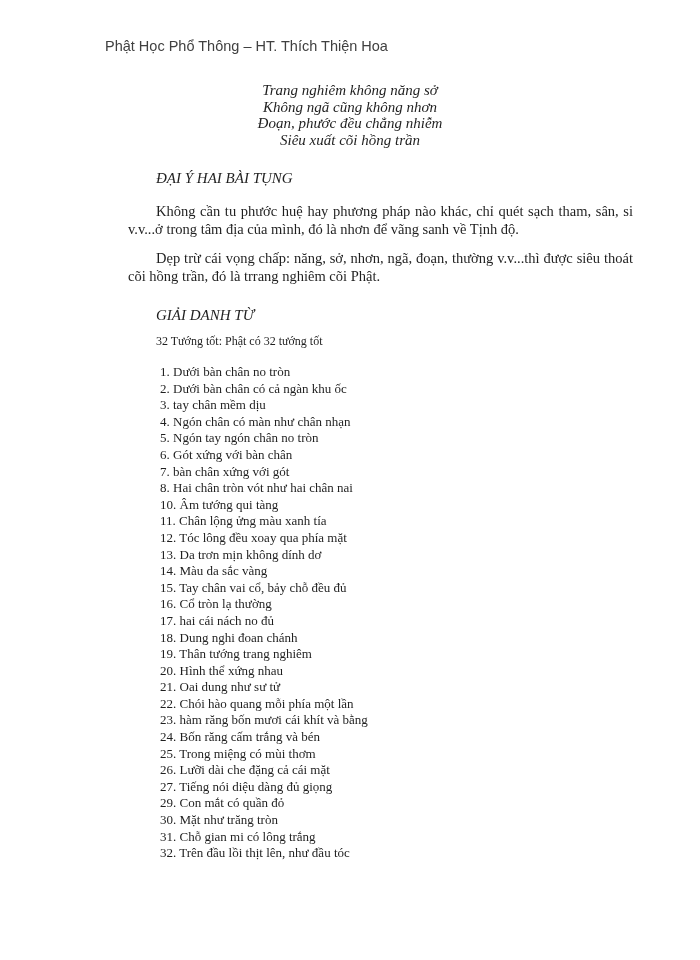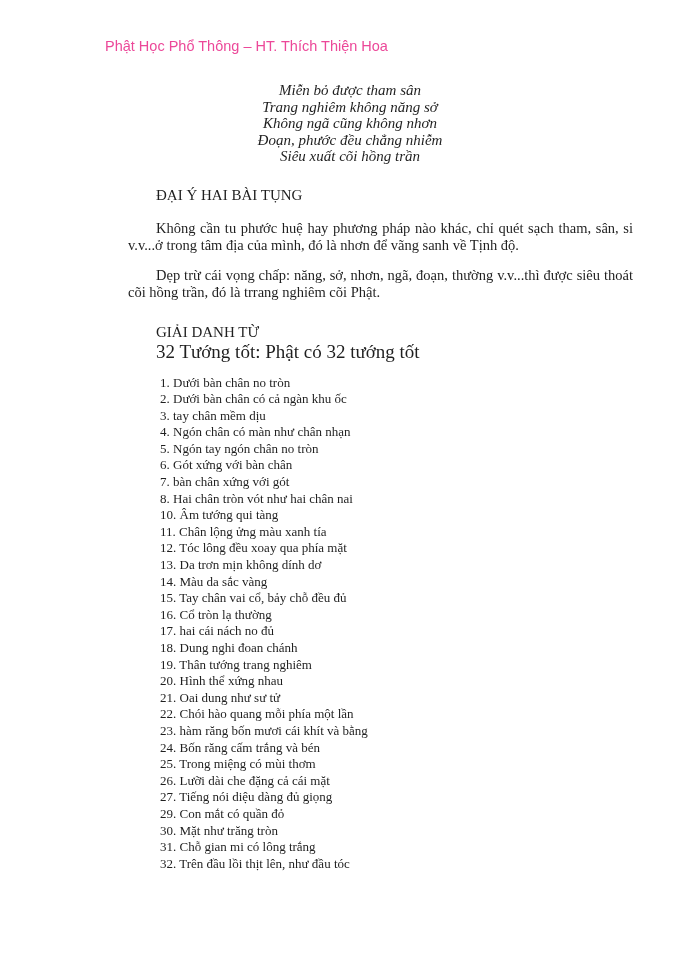--- a/index.html
+++ b/index.html
@@ -10,71 +10,71 @@
     color: #1f1f1f;
     overflow: hidden;
   }
   .page { position: relative; width: 700px; height: 960px; background: #ffffff; }
 
   .site-header {
     margin: 38px 0 0 105px;
     font-family: "Liberation Sans", sans-serif;
     font-size: 14.5px;
     font-weight: 400;
-    color: #ec4899;
+    color: #404040;
   }
 
   .verse {
     margin-top: 28px;
     width: 700px;
     text-align: center;
     font-style: italic;
     font-size: 15px;
     line-height: 16.5px;
   }
   .verse-line { white-space: nowrap; }
 
   .section-heading {
     margin: 22px 0 0 156px;
     font-size: 15px;
     line-height: 16px;
+    font-style: italic;
   }
 
   .para {
     margin: 17px 0 0 128px;
     width: 505px;
     font-size: 14.5px;
     line-height: 17.5px;
     text-align: justify;
     text-indent: 28px;
   }
   .para + .para { margin-top: 12px; }
 
   .intro-line {
-    margin: 4px 0 0 156px;
-    font-size: 19px;
+    margin: 10px 0 0 156px;
+    font-size: 12px;
     line-height: 16px;
   }
 
   .traits-list {
     margin: 15px 0 0 160px;
     font-size: 13px;
     line-height: 16.6px;
   }
   .li { white-space: nowrap; }
 </style>
 </head>
 <body>
 
 <div class="page">
 
   <div class="site-header">Phật Học Phổ Thông – HT. Thích Thiện Hoa</div>
 
   <div class="verse">
-    <div class="verse-line">Miễn bỏ được tham sân</div>
     <div class="verse-line">Trang nghiêm không năng sở</div>
     <div class="verse-line">Không ngã cũng không nhơn</div>
     <div class="verse-line">Đoạn, phước đều chẳng nhiễm</div>
     <div class="verse-line">Siêu xuất cõi hồng trần</div>
   </div>
 
   <div class="section-heading">ĐẠI Ý HAI BÀI TỤNG</div>
 
   <div class="para">Không cần tu phước huệ hay phương pháp nào khác, chỉ quét sạch tham, sân, si v.v...ở trong tâm địa của mình, đó là nhơn để vãng sanh về Tịnh độ.</div>
   <div class="para">Dẹp trừ cái vọng chấp: năng, sở, nhơn, ngã, đoạn, thường v.v...thì được siêu thoát cõi hồng trần, đó là trrang nghiêm cõi Phật.</div>

